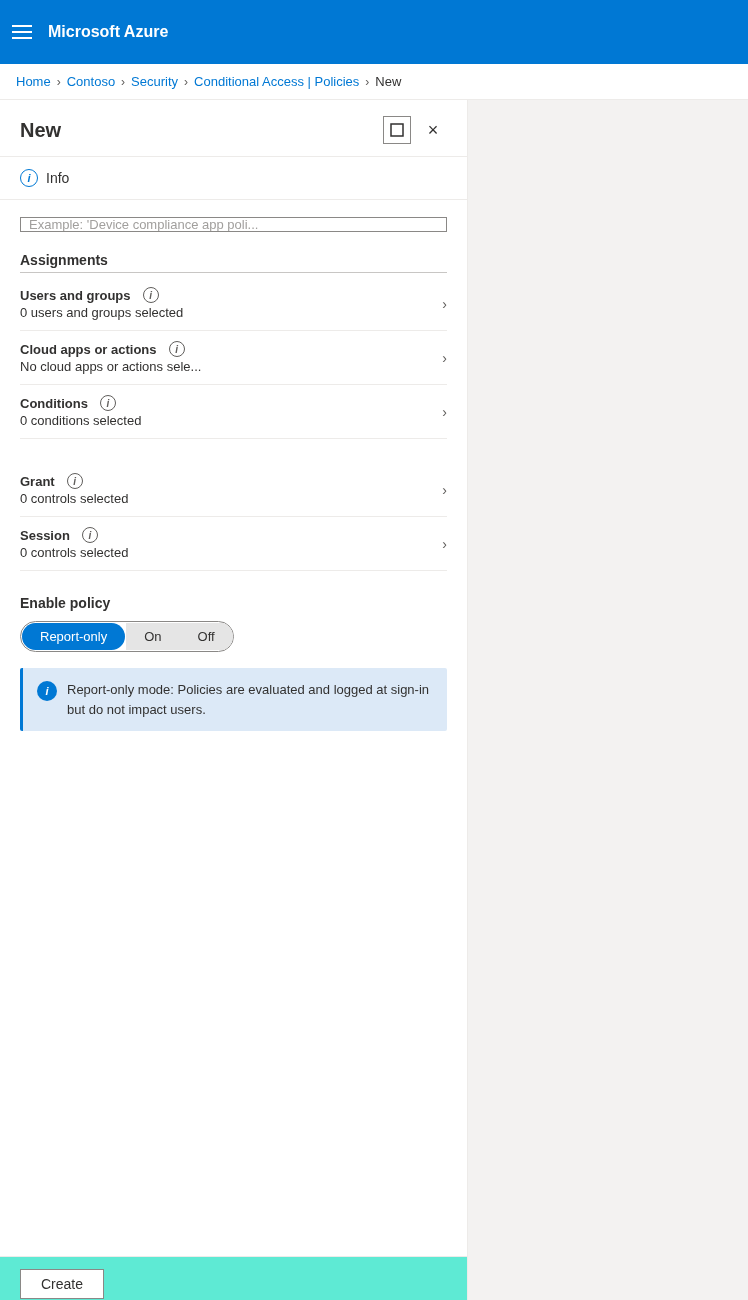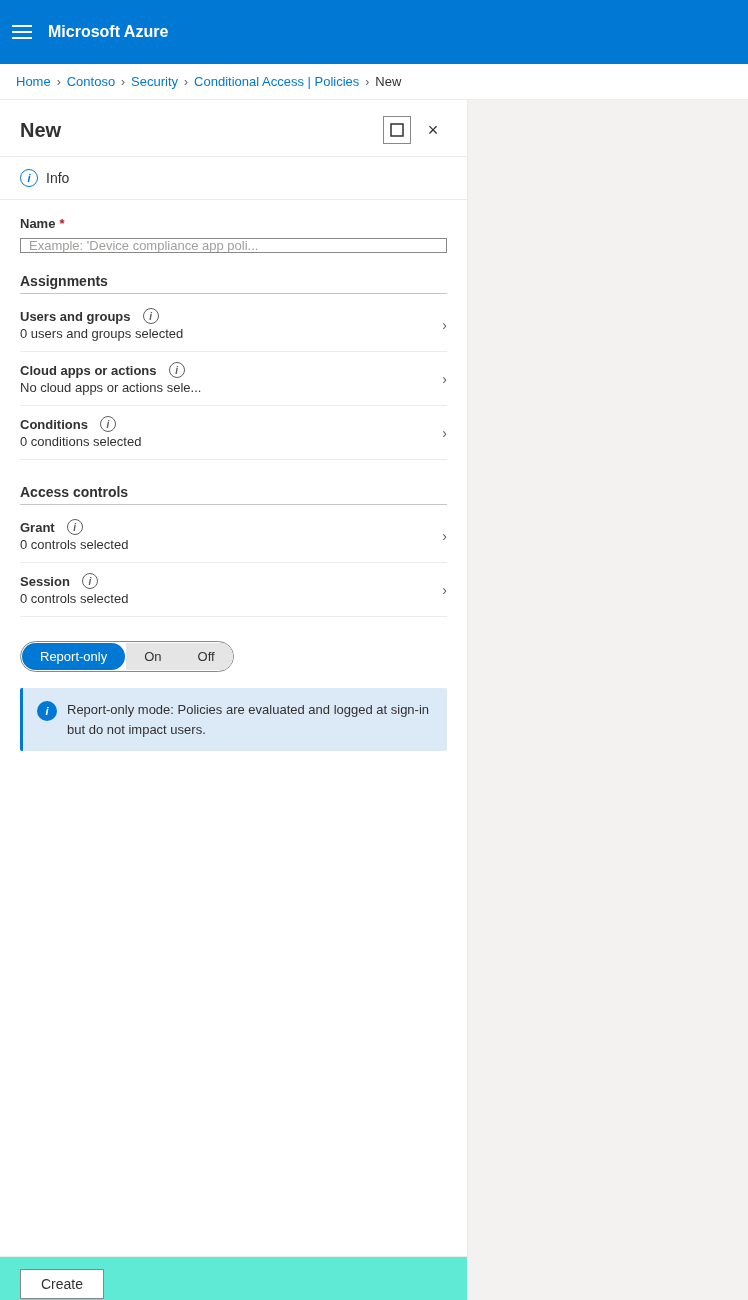--- a/index.html
+++ b/index.html
@@ -302,24 +302,20 @@
     </div>
 
     <div class="info-bar">
       <div class="info-icon">i</div>
       <span class="info-label">Info</span>
     </div>
 
     <div class="panel-content">
 
       <div class="form-group">
-        <div class="form-label">
-          <span>Name</span>
-          <span class="required">*</span>
-        </div>
         <input class="form-input" type="text" placeholder="Example: 'Device compliance app poli..." style="">
       </div>
 
       <div class="section-group">
         <div class="section-heading">Assignments</div>
 
         <div class="assignment-item">
           <div class="assignment-left">
             <div class="assignment-title">
               <span>Users and groups</span>
@@ -347,21 +343,20 @@
               <span>Conditions</span>
               <span class="circle-i">i</span>
             </div>
             <div class="assignment-sub">0 conditions selected</div>
           </div>
           <span class="chevron">›</span>
         </div>
       </div>
 
       <div class="section-group">
-        <div class="section-heading">Access controls</div>
 
         <div class="assignment-item">
           <div class="assignment-left">
             <div class="assignment-title">
               <span>Grant</span>
               <span class="circle-i">i</span>
             </div>
             <div class="assignment-sub">0 controls selected</div>
           </div>
           <span class="chevron">›</span>
@@ -373,20 +368,21 @@
               <span>Session</span>
               <span class="circle-i">i</span>
             </div>
             <div class="assignment-sub">0 controls selected</div>
           </div>
           <span class="chevron">›</span>
         </div>
       </div>
 
       <div class="enable-policy-section">
+        <div class="enable-label">Enable policy</div>
         <div class="toggle-group">
           <button class="toggle-option active">Report-only</button>
           <button class="toggle-option">On</button>
           <button class="toggle-option">Off</button>
         </div>
 
         <div class="info-box">
           <div class="info-box-icon">i</div>
           <div class="info-box-text">Report-only mode: Policies are evaluated and logged at sign-in but do not impact users.</div>
         </div>

